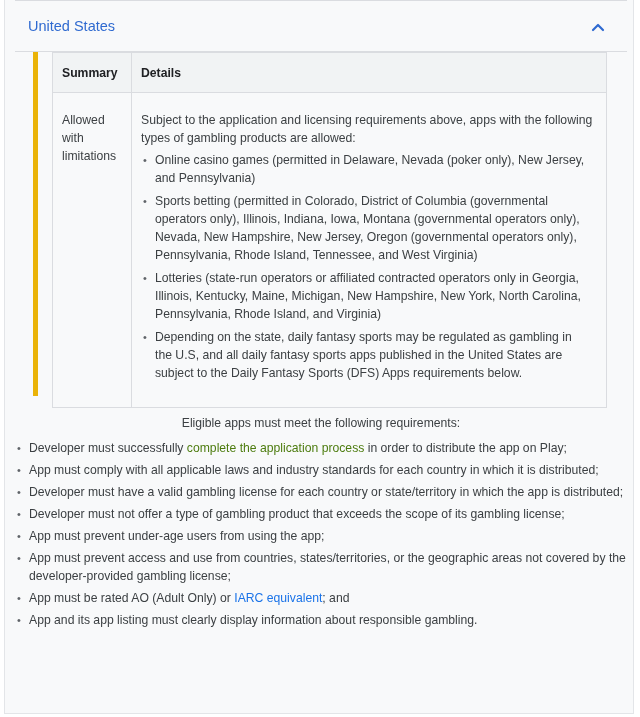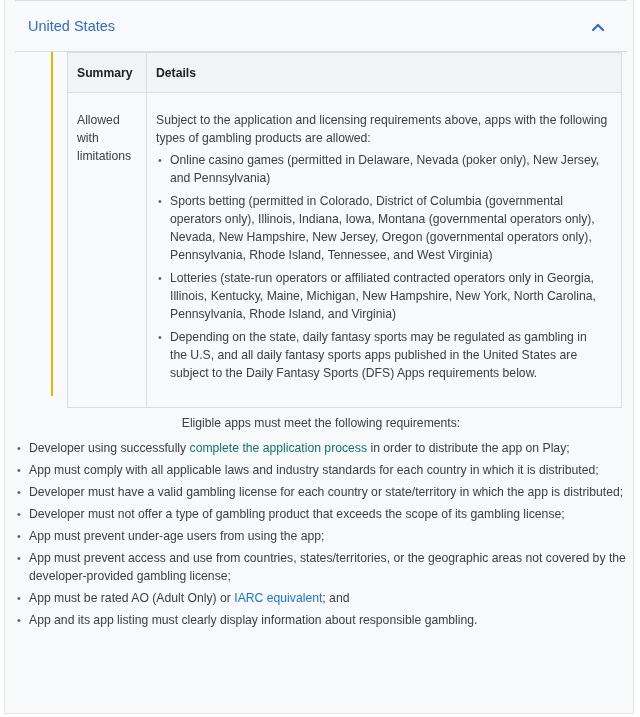--- a/index.html
+++ b/index.html
@@ -29,22 +29,22 @@
     cursor: pointer;
   }
   .acc-title {
     position: absolute; left: 13px; top: 8px;
     font-size: 14.5px; color: #1a73e8; color: #2f6ad0; line-height: 20px;
   }
   .chev {
     position: absolute; right: 22px; top: 14px; width: 14px; height: 10px;
   }
   .acc-body {
-    position: absolute; left: 46px; top: 52px; width: 570px; height: 344px;
-    border-left: 2px solid #eab308;
+    position: absolute; left: 28px; top: 52px; width: 570px; height: 344px;
+    border-left: 5px solid #eab308;
   }
   table.sum {
     position: absolute; left: 14px; top: 0; width: 555px;
     border-collapse: collapse;
     background: #f8f9fa;
   }
   table.sum th, table.sum td {
     border: 1px solid #dadce0;
     text-align: left; vertical-align: top;
   }
@@ -63,21 +63,21 @@
   }
   .reqs {
     position: absolute; left: 10px; top: 414px; width: 612px;
   }
   .reqs p { margin: 0 0 7px 0; text-align: center; }
   .reqs ul { margin: 0; padding: 0 0 0 14px; list-style: none; }
   .reqs li { position: relative; margin: 0 0 4px 0; }
   .reqs li::before {
     content: "•"; position: absolute; left: -12px; top: 0; font-size: 11px; color: #5f6368;
   }
-  a.visited { color: #0f766e; text-decoration: none; }
+  a.visited { color: #4d7c0f; text-decoration: none; }
   a.link { color: #1a73e8; text-decoration: none; }
 </style>
 </head>
 <body>
 
 <div class="outer">
   <div class="top-line"></div>
 
   <div class="acc-header">
     <span class="acc-title">United States</span>
@@ -107,21 +107,21 @@
             </ul>
           </td>
         </tr>
       </tbody>
     </table>
   </div>
 
   <div class="reqs">
     <p>Eligible apps must meet the following requirements:</p>
     <ul>
-      <li><span>Developer using successfully </span><a class="visited">complete the application process</a><span> in order to distribute the app on Play;</span></li>
+      <li><span>Developer must successfully </span><a class="visited">complete the application process</a><span> in order to distribute the app on Play;</span></li>
       <li>App must comply with all applicable laws and industry standards for each country in which it is distributed;</li>
       <li>Developer must have a valid gambling license for each country or state/territory in which the app is distributed;</li>
       <li>Developer must not offer a type of gambling product that exceeds the scope of its gambling license;</li>
       <li>App must prevent under-age users from using the app;</li>
       <li>App must prevent access and use from countries, states/territories, or the geographic areas not covered by the developer-provided gambling license;</li>
       <li><span>App must be rated AO (Adult Only) or </span><a class="link">IARC equivalent</a><span>; and</span></li>
       <li>App and its app listing must clearly display information about responsible gambling.</li>
     </ul>
   </div>
 </div>

